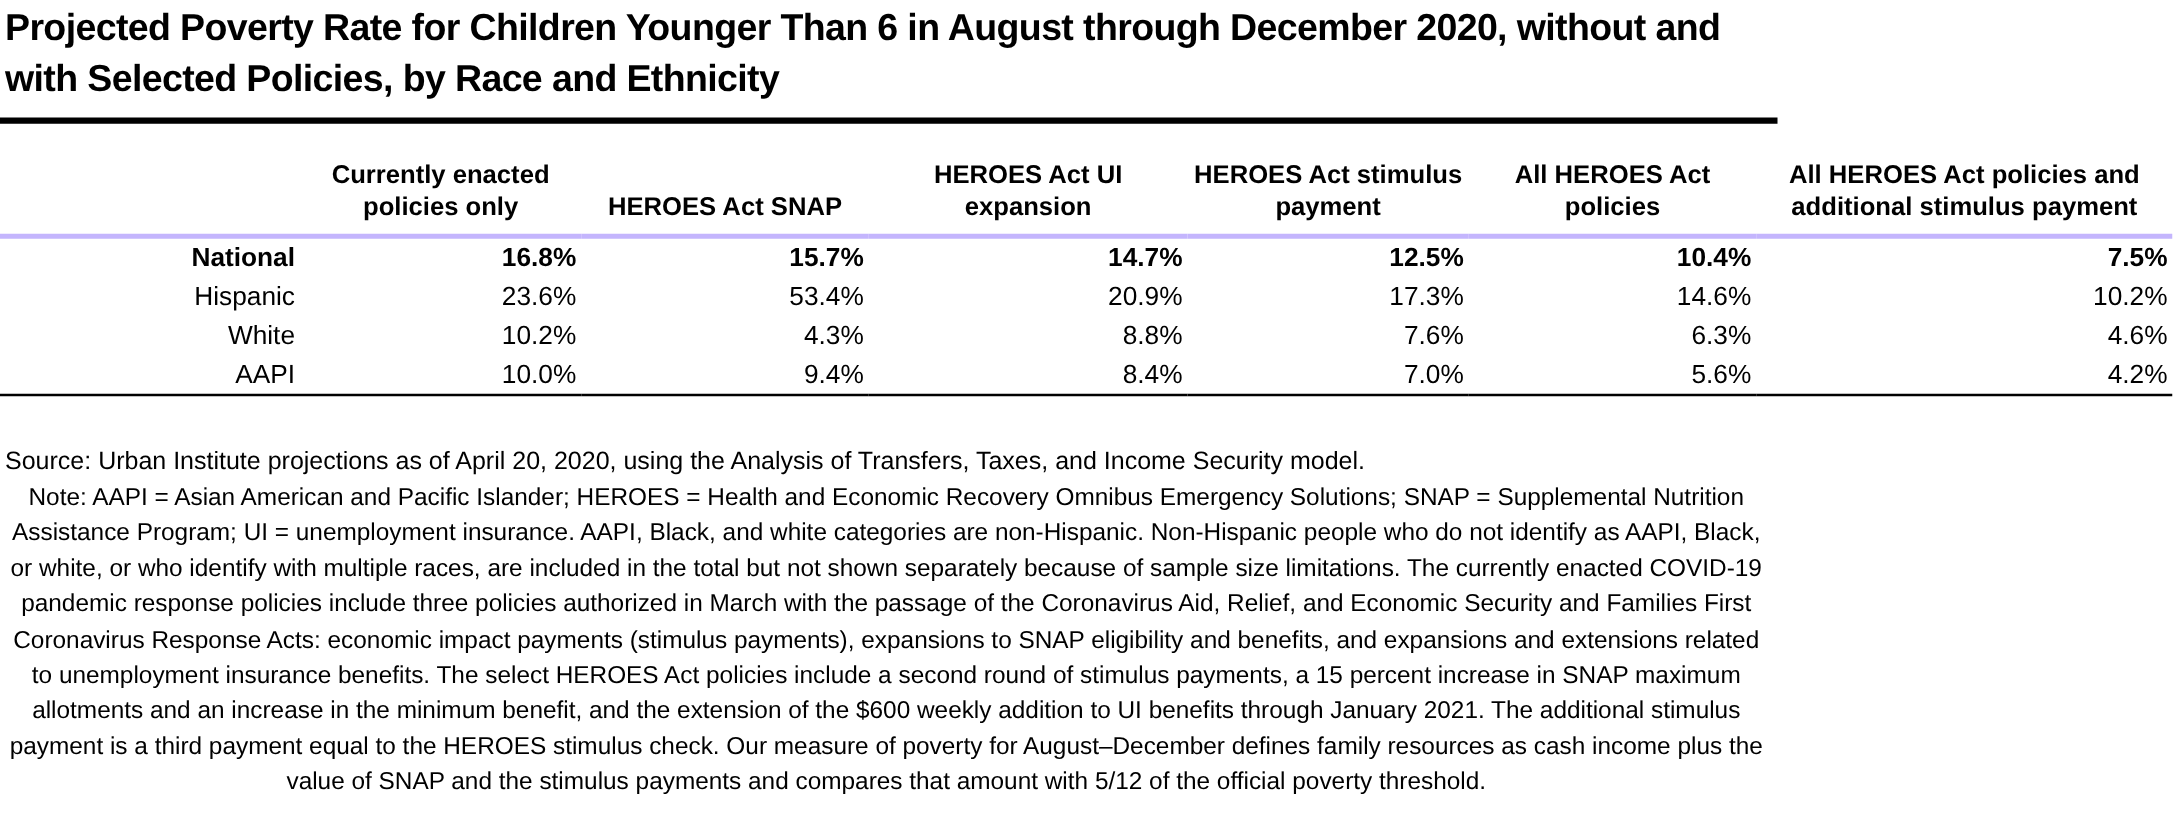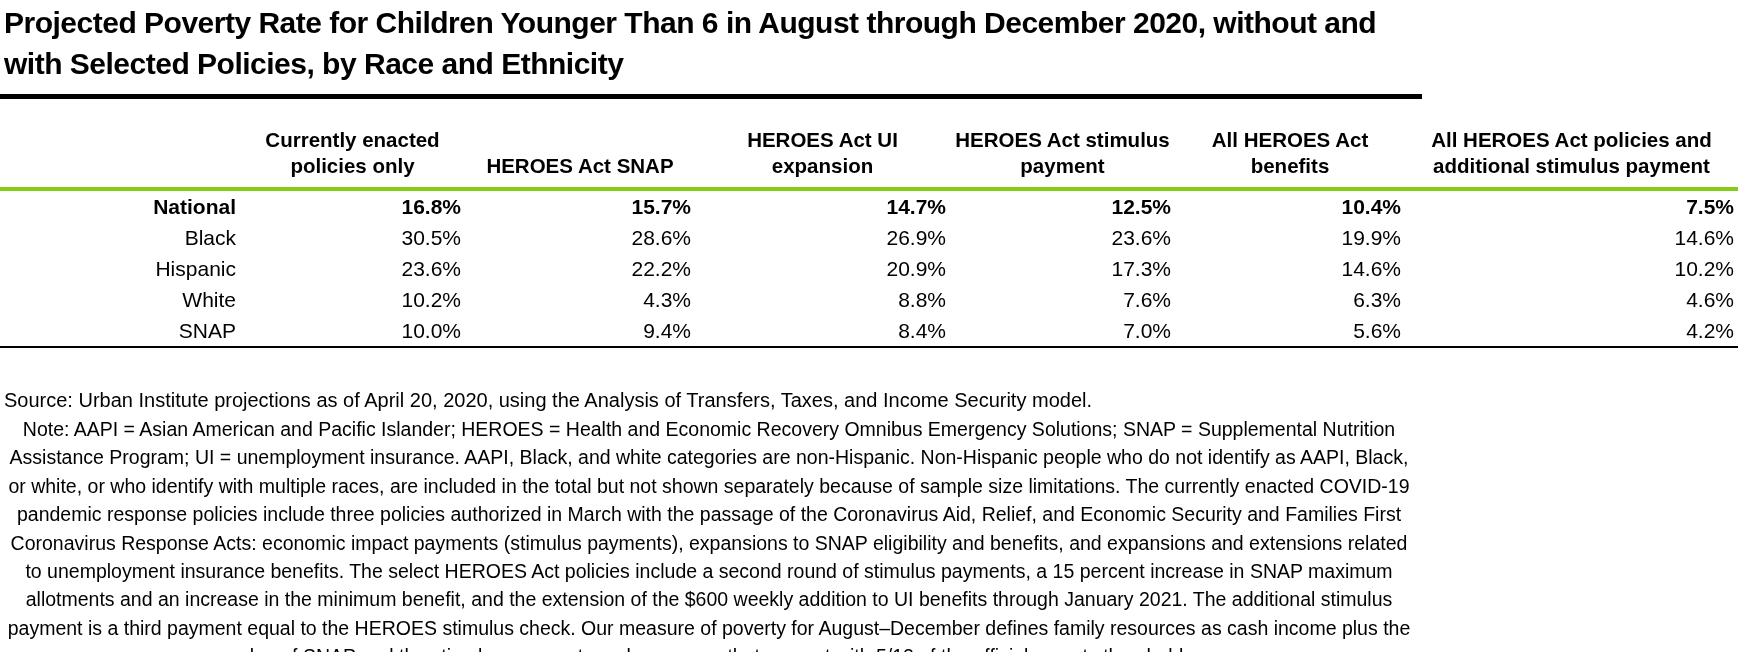--- a/index.html
+++ b/index.html
@@ -28,21 +28,21 @@
     border-collapse: collapse;
     table-layout: fixed;
   }
   table.data-table thead th {
     font-size: 20.5px;
     font-weight: bold;
     line-height: 26px;
     vertical-align: bottom;
     text-align: center;
     padding: 28px 4px 8px 4px;
-    border-bottom: 4px solid #84cc16;
+    border-bottom: 4px solid #c4b5fd;
   }
   table.data-table thead th.rowlabel { text-align: left; padding-left: 8px; }
   table.data-table tbody td {
     font-size: 21px;
     line-height: 23px;
     text-align: right;
     padding: 4px 4px;
   }
   table.data-table tbody td.rowlabel { text-align: right; padding-left: 8px; }
   table.data-table tbody tr.bold td { font-weight: bold; }
@@ -78,63 +78,54 @@
       <col style="width:230px">
       <col style="width:333px">
     </colgroup>
     <thead>
       <tr id="thead-row">
           <th class="rowlabel"></th>
           <th>Currently enacted policies only</th>
           <th>HEROES Act SNAP</th>
           <th>HEROES Act UI expansion</th>
           <th>HEROES Act stimulus payment</th>
-          <th>All HEROES Act benefits</th>
+          <th>All HEROES Act policies</th>
           <th>All HEROES Act policies and additional stimulus payment</th>
         </tr>
     </thead>
     <tbody id="tbody">
         <tr class="bold">
           <td class="rowlabel">National</td>
           <td>16.8%</td>
           <td>15.7%</td>
           <td>14.7%</td>
           <td>12.5%</td>
           <td>10.4%</td>
           <td>7.5%</td>
         </tr>
         <tr>
-          <td class="rowlabel">Black</td>
-          <td>30.5%</td>
-          <td>28.6%</td>
-          <td>26.9%</td>
-          <td>23.6%</td>
-          <td>19.9%</td>
-          <td>14.6%</td>
-        </tr>
-        <tr>
           <td class="rowlabel">Hispanic</td>
           <td>23.6%</td>
-          <td>22.2%</td>
+          <td>53.4%</td>
           <td>20.9%</td>
           <td>17.3%</td>
           <td>14.6%</td>
           <td>10.2%</td>
         </tr>
         <tr>
           <td class="rowlabel">White</td>
           <td>10.2%</td>
           <td>4.3%</td>
           <td>8.8%</td>
           <td>7.6%</td>
           <td>6.3%</td>
           <td>4.6%</td>
         </tr>
         <tr>
-          <td class="rowlabel">SNAP</td>
+          <td class="rowlabel">AAPI</td>
           <td>10.0%</td>
           <td>9.4%</td>
           <td>8.4%</td>
           <td>7.0%</td>
           <td>5.6%</td>
           <td>4.2%</td>
         </tr>
       </tbody>
   </table>
 

